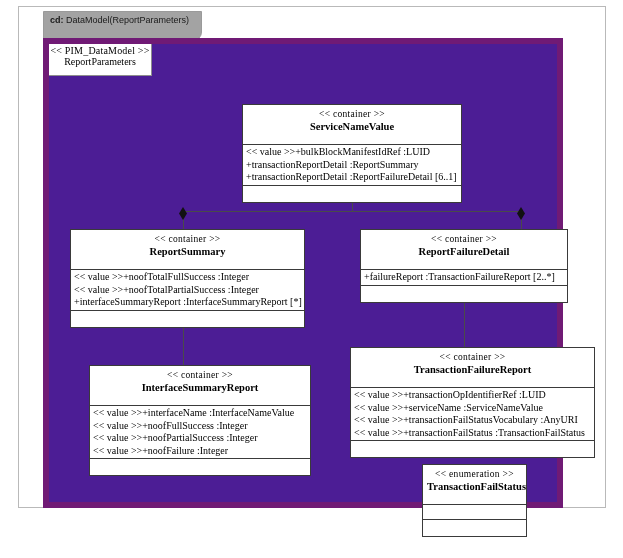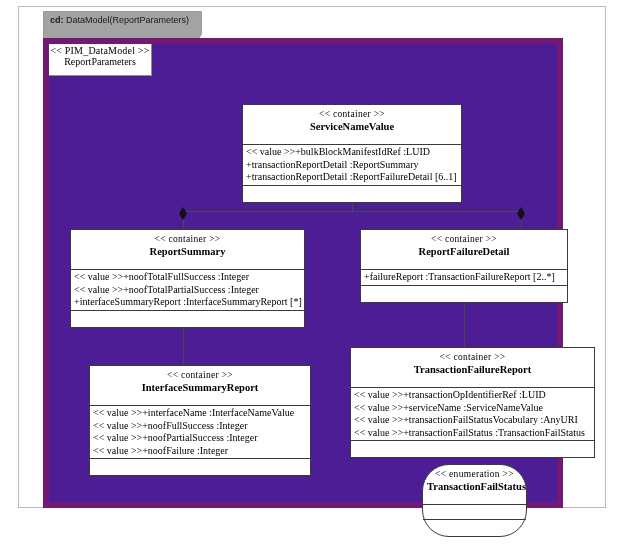--- a/index.html
+++ b/index.html
@@ -235,21 +235,21 @@
         </div>
         <div class="attrs">
           <span class="attr">&lt;&lt; value &gt;&gt;+transactionOpIdentifierRef   :LUID</span>
           <span class="attr">&lt;&lt; value &gt;&gt;+serviceName :ServiceNameValue</span>
           <span class="attr">&lt;&lt; value &gt;&gt;+transactionFailStatusVocabulary    :AnyURI</span>
           <span class="attr">&lt;&lt; value &gt;&gt;+transactionFailStatus  :TransactionFailStatus</span>
         </div>
         <div class="ops tall"></div>
       </div>
 
-      <div class="uml" style="left:373px; top:420px; width:105px;border-radius:27px;">
+      <div class="uml" style="left:373px; top:420px; width:105px;">
         <div class="head">
           <span class="stereo">&lt;&lt; enumeration &gt;&gt;</span>
           <span class="cname">TransactionFailStatus</span>
         </div>
         <div class="empty-comp"></div>
         <div class="ops tall"></div>
       </div>
 
     </div>
   </div>

